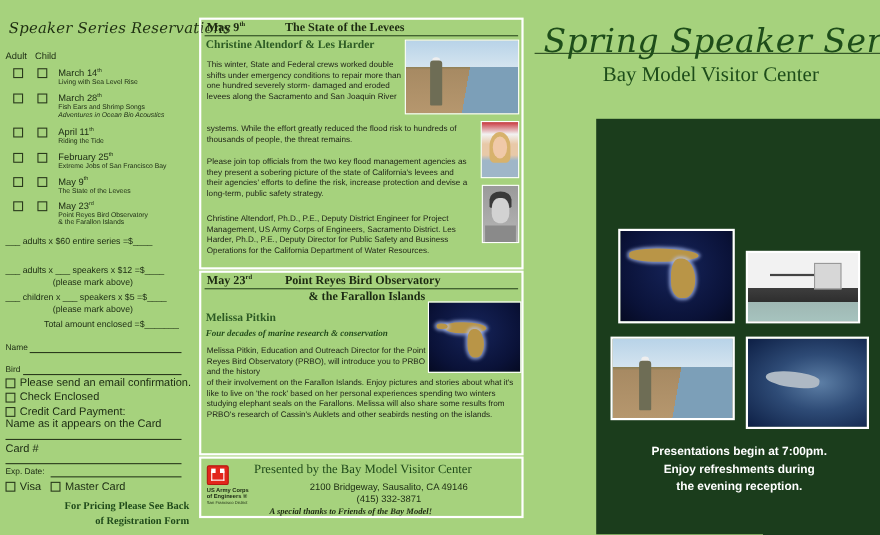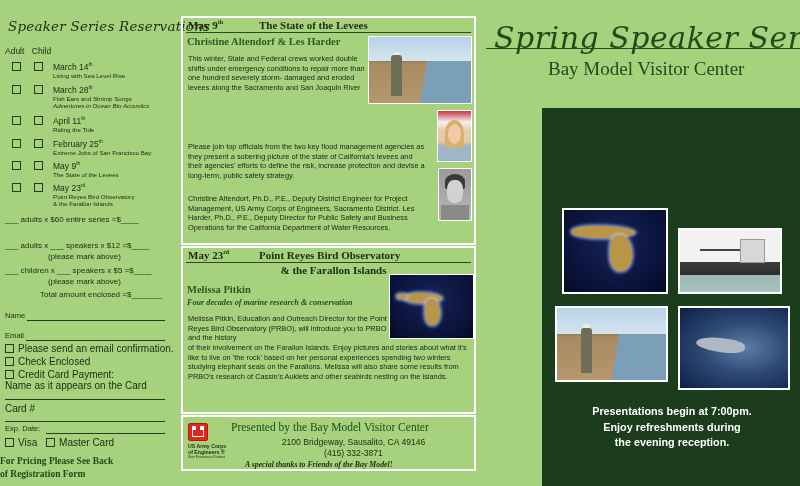--- a/index.html
+++ b/index.html
@@ -37,21 +37,21 @@
   .price-line { position: absolute; left: 5px; width: 165px; font-size: 8px; line-height: 10px; white-space: nowrap; }
   .price-note { position: absolute; left: 48px; font-size: 8px; }
   .total { position: absolute; left: 40px; font-size: 8px; white-space: nowrap; }
 
   .field { position: absolute; left: 5px; width: 160px; font-size: 7.6px; line-height: 10px; display: flex; align-items: flex-end; }
   .field .ln { flex: 1; border-bottom: 1px solid #2a3a1c; height: 8px; margin-left: 2px; }
   .chk-line { position: absolute; left: 5px; font-size: 10px; line-height: 10px; white-space: nowrap; }
   .chk-line .cb { margin-right: 4px; }
   .rule { position: absolute; left: 5px; width: 160px; border-bottom: 1px solid #2a3a1c; }
   .pricing-note {
-    position: absolute; left: 0; width: 172px; top: 455px; text-align: left;
+    position: absolute; left: 0; width: 172px; top: 455px; text-align: right;
     font-size: 9.5px; line-height: 13px; color: #1f4a1a; font-weight: bold;
   }
 
   
   #mid { position: absolute; left: 181px; top: 16px; width: 295px; height: 455px; }
   .box {
     position: absolute; left: 0; width: 295px; border: 2px solid #ffffff;
   }
   #box1 { top: 0; height: 229px; }
   #box2 { top: 230px; height: 168px; }
@@ -186,21 +186,21 @@
   <div class="price-note" style="top:252px">(please mark above)</div>
   <div class="price-line" style="top:266px">___ children x ___ speakers x $5   =$____</div>
   <div class="price-note" style="top:277px">(please mark above)</div>
   <div class="total" style="top:290px">Total amount enclosed =$_______</div>
 
   <div class="field" style="top:311px">
     <span>Name</span>
       <span class="ln"></span>
   </div>
   <div class="field" style="top:331px">
-    <span>Email</span>
+    <span>Bird</span>
       <span class="ln"></span>
   </div>
   <div class="chk-line" style="top:344px">
     <span class="cb"></span><span>Please send an email confirmation.</span>
   </div>
   <div class="chk-line" style="top:357px">
     <span class="cb"></span><span>Check Enclosed</span>
   </div>
   <div class="chk-line" style="top:370px">
     <span class="cb"></span><span>Credit Card Payment:</span>
@@ -225,20 +225,21 @@
 
 <div id="mid">
 
   <div class="box" id="box1">
     <div class="hdr-row serif">
       <span class="d"><span>May 9</span><sup>th</sup></span>
       <span class="t" style="left:73px">The State of the Levees</span>
     </div>
     <div class="speaker serif" style="left:4px;top:18px">Christine Altendorf &amp; Les Harder</div>
     <div class="para" style="left:5px;top:36px;width:180px">This winter, State and Federal crews worked double shifts under emergency conditions to repair more than one hundred severely storm- damaged and eroded levees along the Sacramento and San Joaquin River</div>
+    <div class="para" style="left:5px;top:94px;width:240px">systems. While the effort greatly reduced the flood risk to hundreds of thousands of people, the threat remains.</div>
     <div class="para" style="left:5px;top:124px;width:238px">Please join top officials from the two key flood management agencies as they present a sobering picture of the state of California's levees and their agencies' efforts to define the risk, increase protection and devise a long-term, public safety strategy.</div>
     <div class="para" style="left:5px;top:176px;width:232px">Christine Altendorf, Ph.D., P.E., Deputy District Engineer for Project Management, US Army Corps of Engineers, Sacramento District.  Les Harder, Ph.D., P.E., Deputy Director for Public Safety and Business Operations for the California Department of Water Resources.</div>
 
     <div class="photo ph-levee" style="left:185px;top:18px;width:104px;height:68px">
       <div class="hat"></div>
       <div class="man"></div>
     </div>
     <div class="photo ph-woman" style="left:254px;top:92px;width:35px;height:52px">
       <div class="hair"></div>
       <div class="face"></div>

